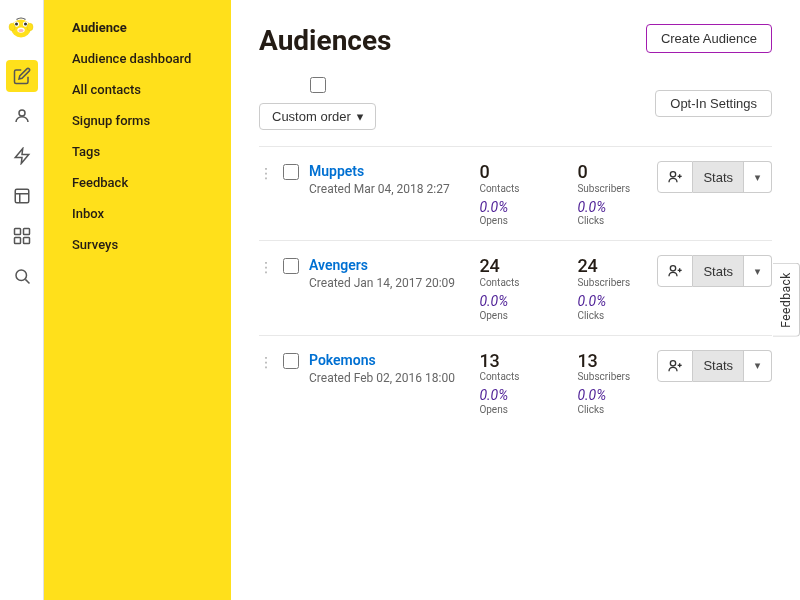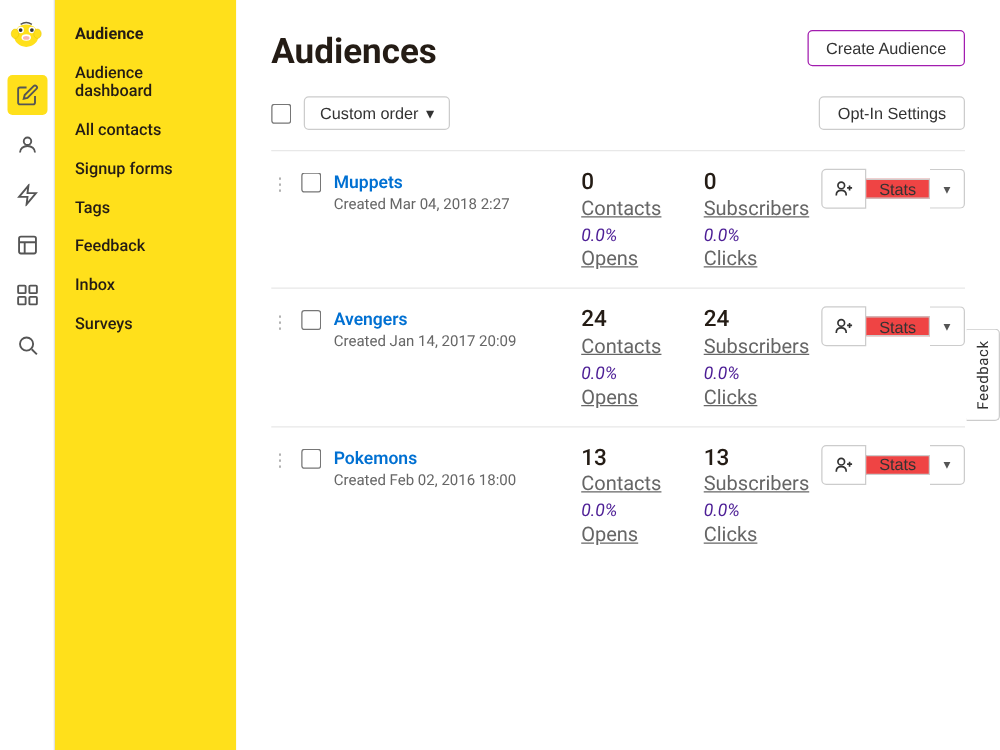--- a/index.html
+++ b/index.html
@@ -39,23 +39,23 @@
       cursor: pointer;
       color: #555;
       font-size: 16px;
     }
     .icon-bar-item.active {
       background: #ffe01b;
     }
 
     
     .sidebar {
-      width: 145px;
+      width: 187px;
       background: #ffe01b;
-      padding: 12px 0;
+      padding: 12px 12px;
       flex-shrink: 0;
     }
     .sidebar-item {
       padding: 8px 16px;
       font-size: 13px;
       font-weight: 500;
       color: #241c15;
       cursor: pointer;
       border-radius: 0;
     }
@@ -96,20 +96,21 @@
     .toolbar {
       display: flex;
       justify-content: space-between;
       align-items: center;
       margin-bottom: 16px;
     }
     .toolbar-left {
       display: flex;
       align-items: center;
       gap: 10px;
+      flex-direction: column;
     }
     .select-all-cb {
       width: 16px;
       height: 16px;
       cursor: pointer;
     }
     .custom-order-btn {
       border: 1px solid #ccc;
       background: #fff;
       padding: 5px 12px;
@@ -182,23 +183,22 @@
       flex-direction: column;
       min-width: 70px;
     }
     .stat-number {
       font-size: 18px;
       font-weight: 500;
       color: #241c15;
       line-height: 1.2;
     }
     .stat-label {
-      font-size: 16px;
+      font-size: 10px;
       color: #666;
-      text-decoration: underline;
     }
     .stat-pct {
       font-size: 14px;
       color: #4c1d95;
       margin-top: 5px;
       line-height: 1.2;
       font-style: italic;
     }
     .row-actions {
       display: flex;
@@ -213,24 +213,24 @@
       background: #fff;
       border-radius: 4px 0 0 4px;
       cursor: pointer;
       display: flex;
       align-items: center;
       justify-content: center;
       font-size: 15px;
       color: #333;
     }
     .stats-btn {
-      height: 16px;
+      height: 32px;
       border: 1px solid #ccc;
       border-left: none;
-      background: #ef4444;
+      background: #e5e5e5;
       padding: 0 10px;
       font-size: 13px;
       cursor: pointer;
       color: #333;
       display: flex;
       align-items: center;
       gap: 4px;
     }
     .stats-dropdown-btn {
       width: 28px;

